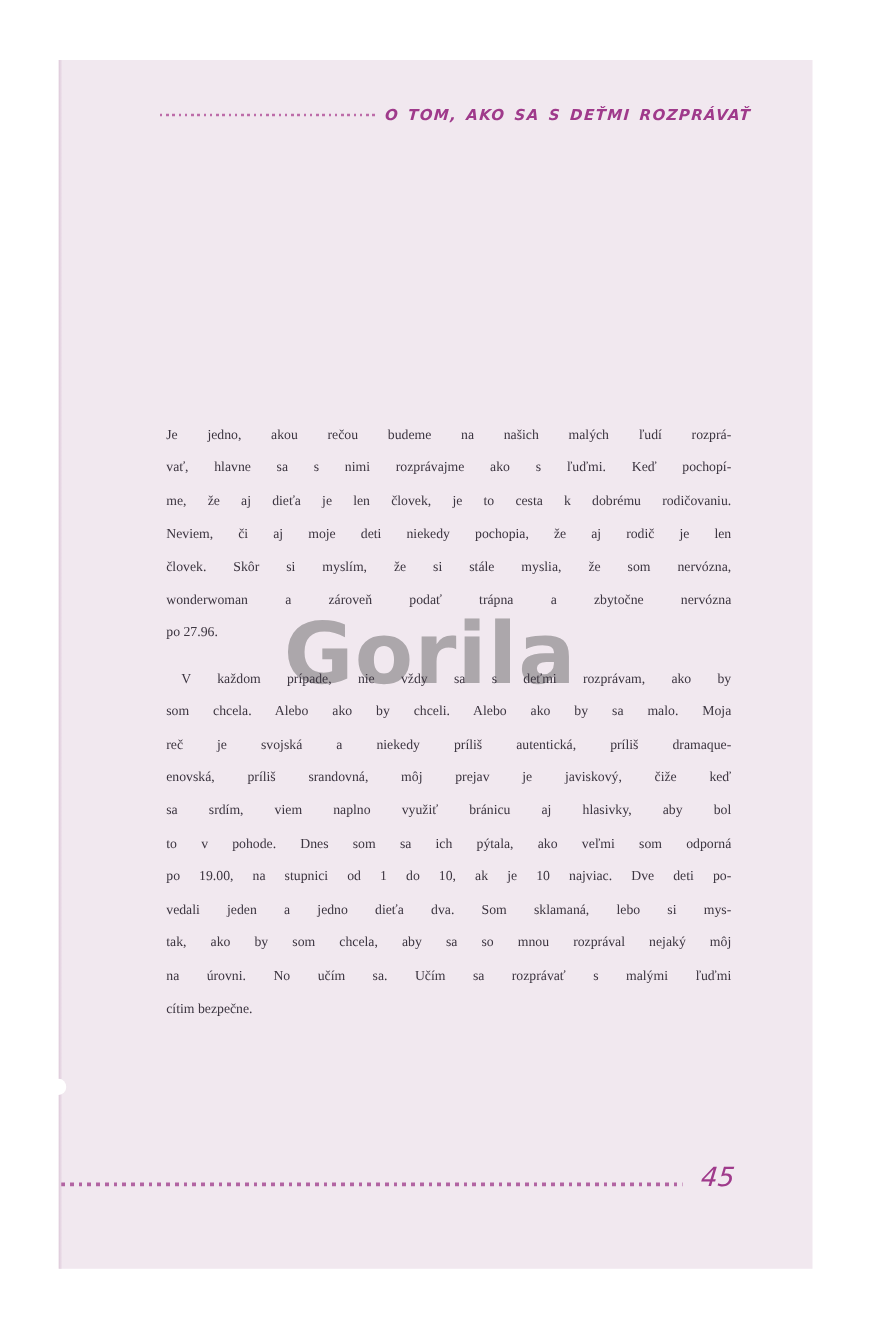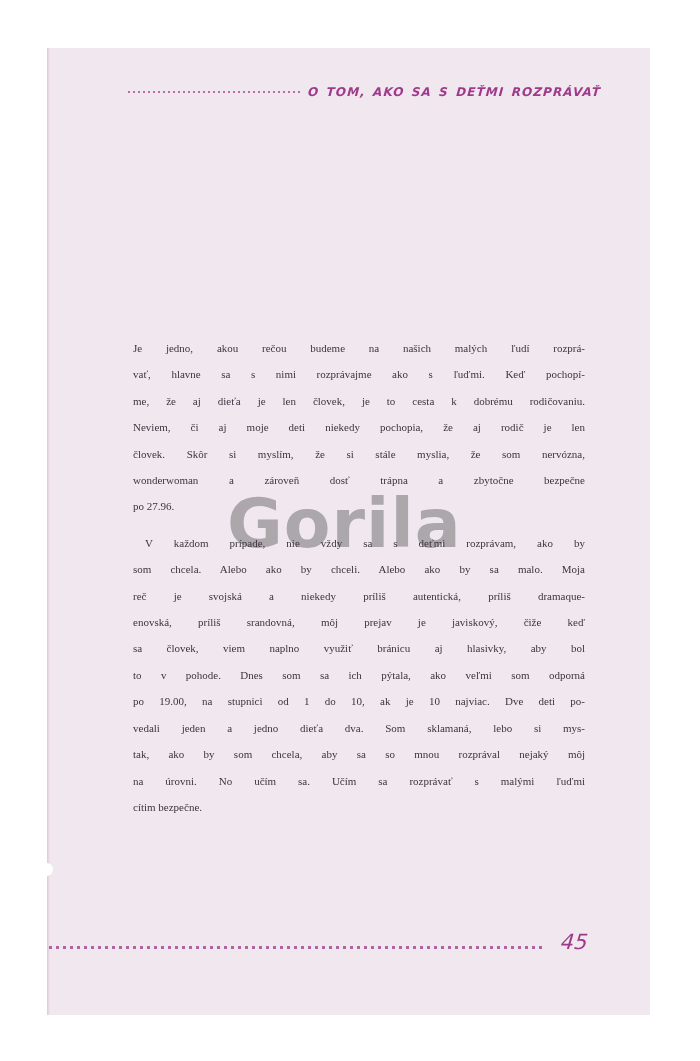--- a/index.html
+++ b/index.html
@@ -130,29 +130,29 @@
 
     <div class="watermark">Gorila</div>
 
     <div class="body-text">
         <div class="para">
           <div class="line">Je jedno, akou rečou budeme na našich malých ľudí rozprá-</div>
           <div class="line">vať, hlavne sa s nimi rozprávajme ako s ľuďmi. Keď pochopí-</div>
           <div class="line">me, že aj dieťa je len človek, je to cesta k dobrému rodičovaniu.</div>
           <div class="line">Neviem, či aj moje deti niekedy pochopia, že aj rodič je len</div>
           <div class="line">človek. Skôr si myslím, že si stále myslia, že som nervózna,</div>
-          <div class="line">wonderwoman a zároveň dosť trápna a zbytočne bezpečne</div>
+          <div class="line">wonderwoman a zároveň podať trápna a zbytočne nervózna</div>
           <div class="line last">po 27.96.</div>
         </div>
         <div class="para indent">
           <div class="line">V každom prípade, nie vždy sa s deťmi rozprávam, ako by</div>
           <div class="line">som chcela. Alebo ako by chceli. Alebo ako by sa malo. Moja</div>
           <div class="line">reč je svojská a niekedy príliš autentická, príliš dramaque-</div>
           <div class="line">enovská, príliš srandovná, môj prejav je javiskový, čiže keď</div>
-          <div class="line">sa človek, viem naplno využiť bránicu aj hlasivky, aby bol</div>
+          <div class="line">sa srdím, viem naplno využiť bránicu aj hlasivky, aby bol</div>
           <div class="line">to v pohode. Dnes som sa ich pýtala, ako veľmi som odporná</div>
           <div class="line">po 19.00, na stupnici od 1 do 10, ak je 10 najviac. Dve deti po-</div>
           <div class="line">vedali jeden a jedno dieťa dva. Som sklamaná, lebo si mys-</div>
           <div class="line">tak, ako by som chcela, aby sa so mnou rozprával nejaký môj</div>
           <div class="line">na úrovni. No učím sa. Učím sa rozprávať s malými ľuďmi</div>
           <div class="line last">cítim bezpečne.</div>
         </div>
       </div>
 
     <div class="notch"></div>

